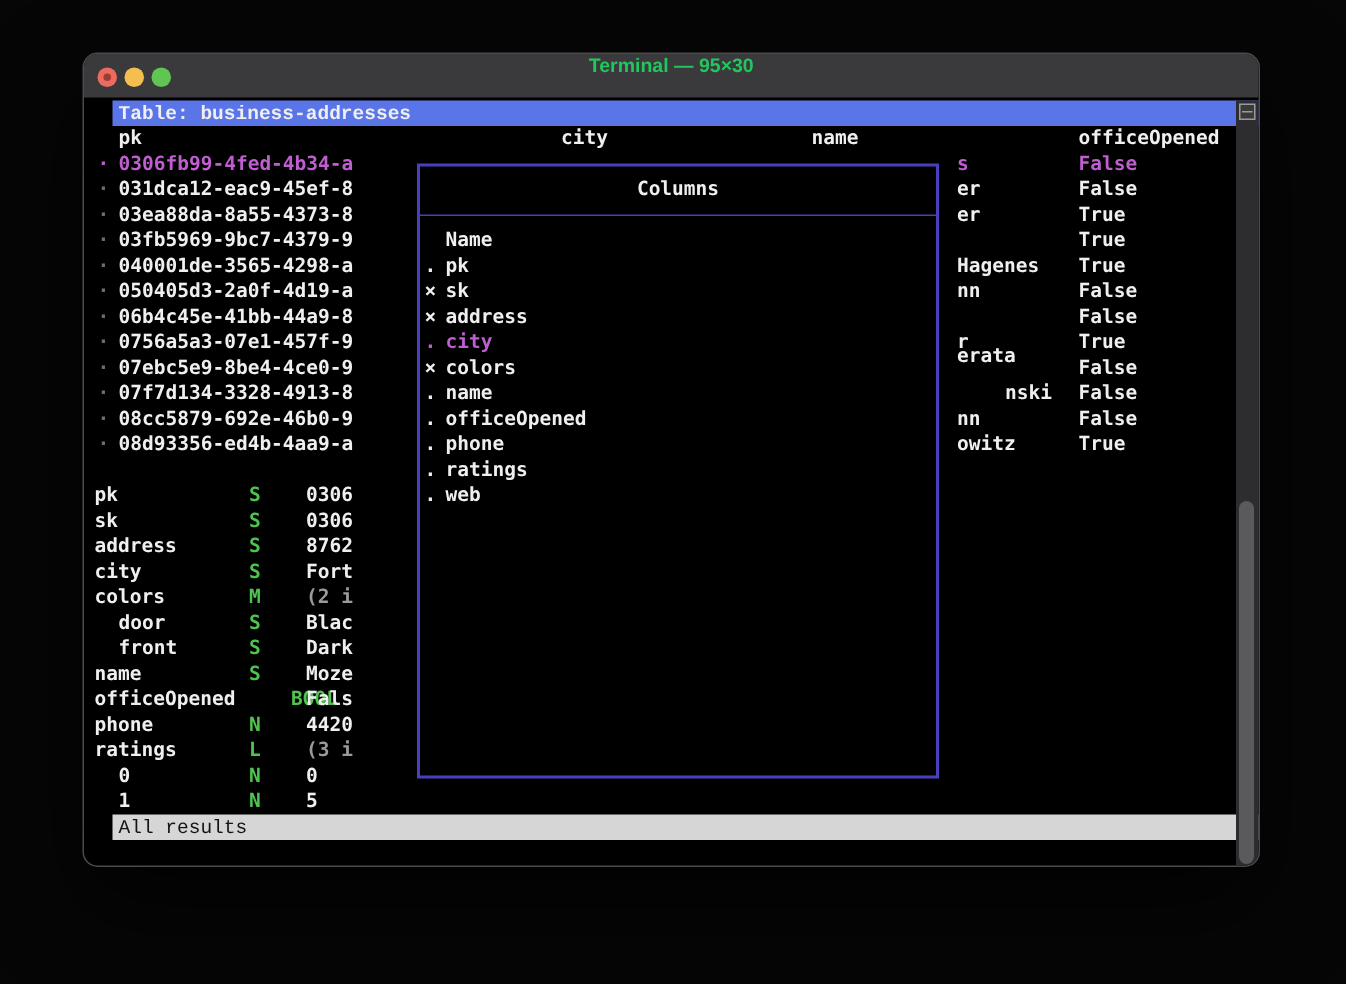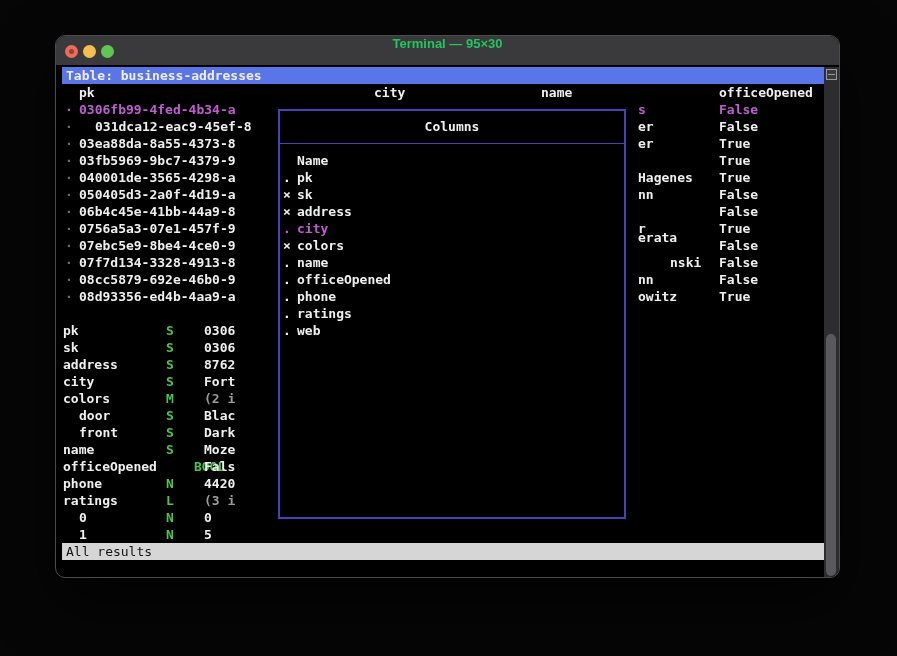--- a/index.html
+++ b/index.html
@@ -25,21 +25,21 @@
   .tl{position:absolute;top:9px;width:13px;height:13px;border-radius:50%;}
   .tl-red{left:9px;background:#ec6a5e;}
   .tl-red::after{content:"";position:absolute;left:4px;top:4px;width:5px;height:5px;border-radius:50%;background:#9c3c33;}
   .tl-yellow{left:27px;background:#f4bf4f;}
   .tl-green{left:45px;background:#61c554;}
   .content{
     position:absolute;left:3px;top:30px;width:780px;bottom:0;
     font:bold 13px "DejaVu Sans Mono","Liberation Mono",monospace;color:var(--text-white);
   }
   .t{position:absolute;white-space:pre;line-height:17px;height:17px;}
-  .bar{position:absolute;left:3px;width:764px;height:17px;}
+  .bar{position:absolute;left:16px;width:764px;height:17px;font-family:Liberation Mono, monospace;}
   .bar-blue{background:var(--accent-blue);}
   .bar-gray{background:var(--bar-gray);}
   .bar .t{position:absolute;left:4px;top:0;}
   .bar-gray .t{color:#141414;font-weight:normal;}
   .mag{color:var(--selection-magenta);}
   .grn{color:var(--type-green);}
   .dim{color:var(--dim-gray);}
   .bullet{color:#6e6e6e;}
   .trow .sel{color:var(--selection-magenta);}
   .modal{
@@ -78,21 +78,21 @@
 
     <div id="rows">
         <div class="trow">
           <span class="t bullet sel" style="left: 6px; top: 35px;">·</span>
           <span class="t  sel" style="left: 20px; top: 35px;">0306fb99-4fed-4b34-a</span>
           <span class="t  sel" style="left: 579px; top: 35px;">s</span>
           <span class="t  sel" style="left: 660px; top: 35px;">False</span>
         </div>
         <div class="trow">
           <span class="t bullet" style="left: 6px; top: 52px;">·</span>
-          <span class="t " style="left: 36px; top: 52px; text-align: right;">031dca12-eac9-45ef-8</span>
+          <span class="t " style="left: 20px; top: 52px; text-align: right;">031dca12-eac9-45ef-8</span>
           <span class="t " style="left: 579px; top: 52px;">er</span>
           <span class="t " style="left: 660px; top: 52px;">False</span>
         </div>
         <div class="trow">
           <span class="t bullet" style="left: 6px; top: 69px;">·</span>
           <span class="t " style="left: 20px; top: 69px;">03ea88da-8a55-4373-8</span>
           <span class="t " style="left: 579px; top: 69px;">er</span>
           <span class="t " style="left: 660px; top: 69px;">True</span>
         </div>
         <div class="trow">

